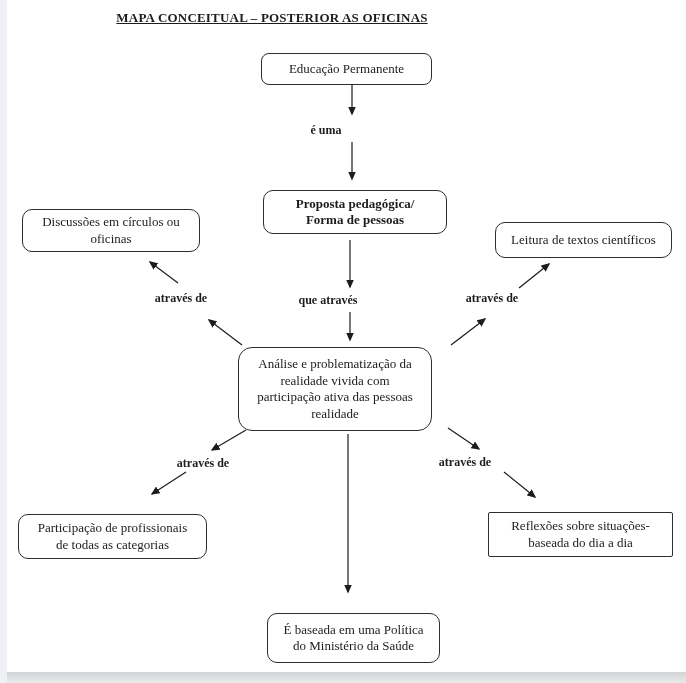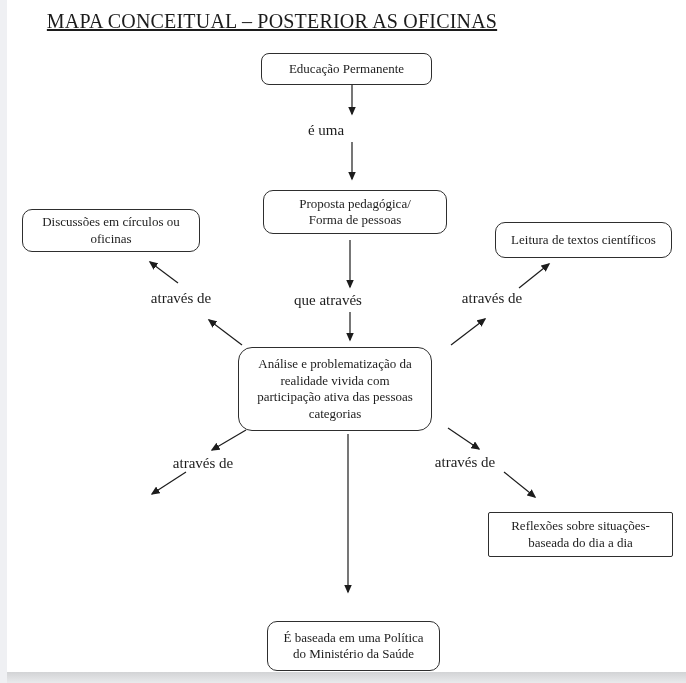--- a/index.html
+++ b/index.html
@@ -27,22 +27,22 @@
     position: absolute;
     left: 7px; top: 672px;
     width: 679px; height: 11px;
     background: linear-gradient(180deg, var(--shadow-dark, #d2d3d5) 0%, var(--shadow-light, #e9eaec) 100%);
   }
   #title {
     position: absolute;
     left: 0; top: 10px;
     width: 544px;
     text-align: center;
-    font-size: 20px;
-    font-weight: normal;
+    font-size: 13px;
+    font-weight: bold;
     letter-spacing: 0.2px;
     text-decoration: underline;
     color: var(--ink, #1c1c1c);
   }
   #diagram {
     position: absolute;
     left: 0; top: 0;
     width: 686px; height: 683px;
   }
   #arrow-layer {
@@ -64,24 +64,25 @@
     color: var(--ink, #1c1c1c);
     padding: 15px 4px;
   }
   .node .line {
     display: block;
     white-space: nowrap;
   }
   .edge-label {
     position: absolute;
     transform: translate(-50%, -50%);
-    font-size: 15px;
+    font-size: 12px;
     white-space: nowrap;
     color: var(--ink, #1c1c1c);
     background: transparent;
+    font-weight: bold;
   }
 </style>
 </head>
 <body>
 
 <div id="page">
   <div id="edge-strip"></div>
   <div id="diagram">
     <div id="title">MAPA CONCEITUAL – POSTERIOR AS OFICINAS</div>
 
@@ -101,42 +102,46 @@
         <line x1="451" y1="345" x2="485" y2="319" stroke="#1c1c1c" stroke-width="1.2" marker-end="url(#arrowhead)"></line>
         <line x1="519" y1="288" x2="549" y2="264" stroke="#1c1c1c" stroke-width="1.2" marker-end="url(#arrowhead)"></line>
         <line x1="246" y1="430" x2="212" y2="450" stroke="#1c1c1c" stroke-width="1.2" marker-end="url(#arrowhead)"></line>
         <line x1="186" y1="472" x2="152" y2="494" stroke="#1c1c1c" stroke-width="1.2" marker-end="url(#arrowhead)"></line>
         <line x1="448" y1="428" x2="479" y2="449" stroke="#1c1c1c" stroke-width="1.2" marker-end="url(#arrowhead)"></line>
         <line x1="504" y1="472" x2="535" y2="497" stroke="#1c1c1c" stroke-width="1.2" marker-end="url(#arrowhead)"></line>
       </svg>
       <div class="node" style="left: 261px; top: 53px; width: 171px; height: 27px; border-radius: 8px;">
         <span class="line">Educação Permanente</span>
       </div>
-      <div class="node" style="left: 263px; top: 190px; width: 184px; height: 44px; border-radius: 10px;">
+      <div class="node" style="left: 263px; top: 190px; width: 184px; height: 44px; border-radius: 10px; font-weight: bold;">
         <span class="line">Proposta pedagógica/</span>
         <span class="line">Forma de pessoas</span>
       </div>
       <div class="node" style="left: 495px; top: 222px; width: 177px; height: 36px; border-radius: 10px;">
         <span class="line">Leitura de textos científicos</span>
       </div>
       <div class="node" style="left: 22px; top: 209px; width: 178px; height: 43px; border-radius: 10px;">
         <span class="line">Discussões em círculos ou</span>
         <span class="line">oficinas</span>
       </div>
       <div class="node" style="left: 238px; top: 347px; width: 194px; height: 84px; border-radius: 14px;">
         <span class="line">Análise e problematização da</span>
         <span class="line">realidade vivida com</span>
         <span class="line">participação ativa das pessoas</span>
-        <span class="line">categorias</span>
+        <span class="line">realidade</span>
+      </div>
+      <div class="node" style="left: 18px; top: 514px; width: 189px; height: 45px; border-radius: 10px;">
+        <span class="line">Participação de profissionais</span>
+        <span class="line">de todas as categorias</span>
       </div>
       <div class="node" style="left: 488px; top: 512px; width: 185px; height: 45px; border-radius: 2px;">
         <span class="line">Reflexões sobre situações-</span>
         <span class="line">baseada do dia a dia</span>
       </div>
-      <div class="node" style="left: 267px; top: 613px; width: 173px; height: 50px; border-radius: 10px; margin-top: 8px;">
+      <div class="node" style="left: 267px; top: 613px; width: 173px; height: 50px; border-radius: 10px;">
         <span class="line">É baseada em uma Política</span>
         <span class="line">do Ministério da Saúde</span>
       </div>
       <div class="edge-label" style="left: 326px; top: 130px;">é uma</div>
       <div class="edge-label" style="left: 328px; top: 300px;">que através</div>
       <div class="edge-label" style="left: 181px; top: 298px;">através de</div>
       <div class="edge-label" style="left: 492px; top: 298px;">através de</div>
       <div class="edge-label" style="left: 203px; top: 463px;">através de</div>
       <div class="edge-label" style="left: 465px; top: 462px;">através de</div>
     </div>

